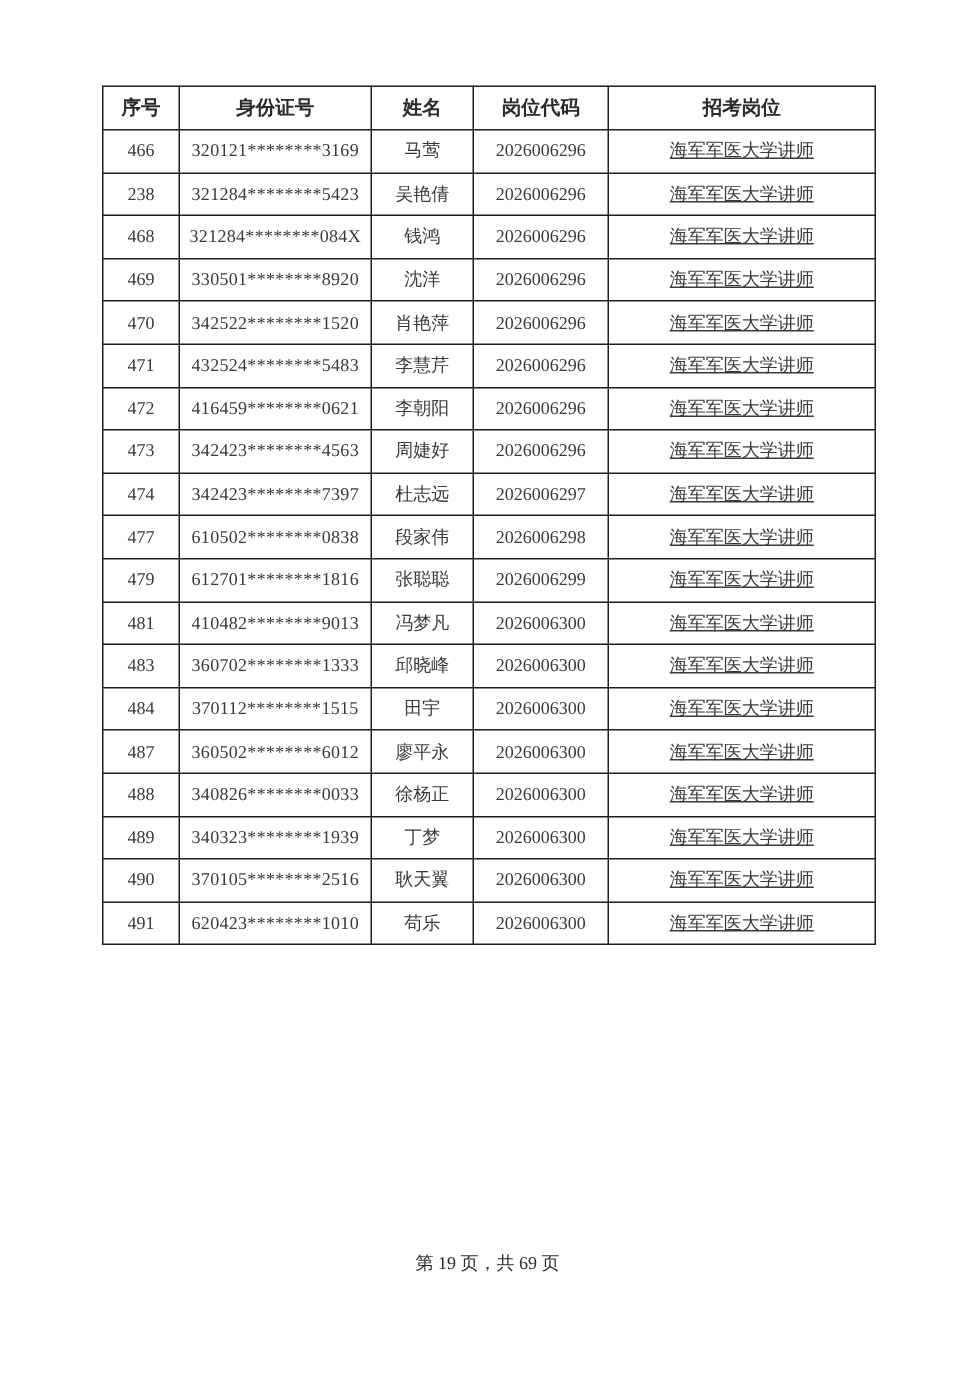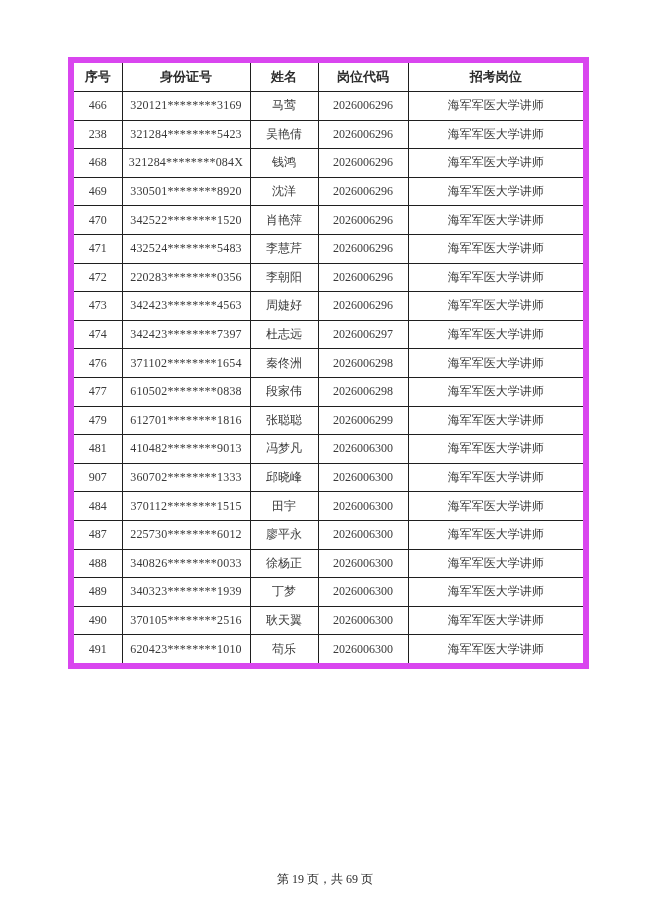--- a/index.html
+++ b/index.html
@@ -20,21 +20,21 @@
     background: #ffffff;
     overflow: hidden;
   }
   table.roster {
     position: absolute;
     left: 68px;
     top: 57px;
     width: 515px;
     border-collapse: collapse;
     table-layout: fixed;
-    border: 6px solid #d946ef;
+    border: 1px solid #d946ef;
   }
   table.roster th,
   table.roster td {
     border: 1px solid #1f1f1f;
     padding: 0;
     overflow: hidden;
     white-space: nowrap;
   }
   table.roster th {
     height: 28px;
@@ -46,25 +46,26 @@
   table.roster td {
     height: 27.6px;
     font-size: 12px;
     text-align: center;
     color: #3a3a3a;
   }
   td.c-id { letter-spacing: 0.2px; }
   td.c-pos {
     text-align: left;
     padding-left: 2px;
+    text-decoration: underline;
   }
   .footer {
     position: absolute;
     left: 0;
-    top: 871px;
+    top: 834px;
     width: 650px;
     text-align: center;
     font-size: 12px;
     color: #2b2b2b;
   }
 </style>
 </head>
 <body>
 
 <div class="page">
@@ -124,47 +125,40 @@
   </tr>
         <tr>
     <td class="c-no">471</td>
     <td class="c-id">432524********5483</td>
     <td class="c-name">李慧芹</td>
     <td class="c-code">2026006296</td>
     <td class="c-pos">海军军医大学讲师</td>
   </tr>
         <tr>
     <td class="c-no">472</td>
-    <td class="c-id">220283********0356</td>
+    <td class="c-id">416459********0621</td>
     <td class="c-name">李朝阳</td>
     <td class="c-code">2026006296</td>
     <td class="c-pos">海军军医大学讲师</td>
   </tr>
         <tr>
     <td class="c-no">473</td>
     <td class="c-id">342423********4563</td>
     <td class="c-name">周婕好</td>
     <td class="c-code">2026006296</td>
     <td class="c-pos">海军军医大学讲师</td>
   </tr>
         <tr>
     <td class="c-no">474</td>
     <td class="c-id">342423********7397</td>
     <td class="c-name">杜志远</td>
     <td class="c-code">2026006297</td>
     <td class="c-pos">海军军医大学讲师</td>
   </tr>
         <tr>
-    <td class="c-no">476</td>
-    <td class="c-id">371102********1654</td>
-    <td class="c-name">秦佟洲</td>
-    <td class="c-code">2026006298</td>
-    <td class="c-pos">海军军医大学讲师</td>
-  </tr>
-        <tr>
     <td class="c-no">477</td>
     <td class="c-id">610502********0838</td>
     <td class="c-name">段家伟</td>
     <td class="c-code">2026006298</td>
     <td class="c-pos">海军军医大学讲师</td>
   </tr>
         <tr>
     <td class="c-no">479</td>
     <td class="c-id">612701********1816</td>
     <td class="c-name">张聪聪</td>
@@ -172,36 +166,36 @@
     <td class="c-pos">海军军医大学讲师</td>
   </tr>
         <tr>
     <td class="c-no">481</td>
     <td class="c-id">410482********9013</td>
     <td class="c-name">冯梦凡</td>
     <td class="c-code">2026006300</td>
     <td class="c-pos">海军军医大学讲师</td>
   </tr>
         <tr>
-    <td class="c-no">907</td>
+    <td class="c-no">483</td>
     <td class="c-id">360702********1333</td>
     <td class="c-name">邱晓峰</td>
     <td class="c-code">2026006300</td>
     <td class="c-pos">海军军医大学讲师</td>
   </tr>
         <tr>
     <td class="c-no">484</td>
     <td class="c-id">370112********1515</td>
     <td class="c-name">田宇</td>
     <td class="c-code">2026006300</td>
     <td class="c-pos">海军军医大学讲师</td>
   </tr>
         <tr>
     <td class="c-no">487</td>
-    <td class="c-id">225730********6012</td>
+    <td class="c-id">360502********6012</td>
     <td class="c-name">廖平永</td>
     <td class="c-code">2026006300</td>
     <td class="c-pos">海军军医大学讲师</td>
   </tr>
         <tr>
     <td class="c-no">488</td>
     <td class="c-id">340826********0033</td>
     <td class="c-name">徐杨正</td>
     <td class="c-code">2026006300</td>
     <td class="c-pos">海军军医大学讲师</td>

